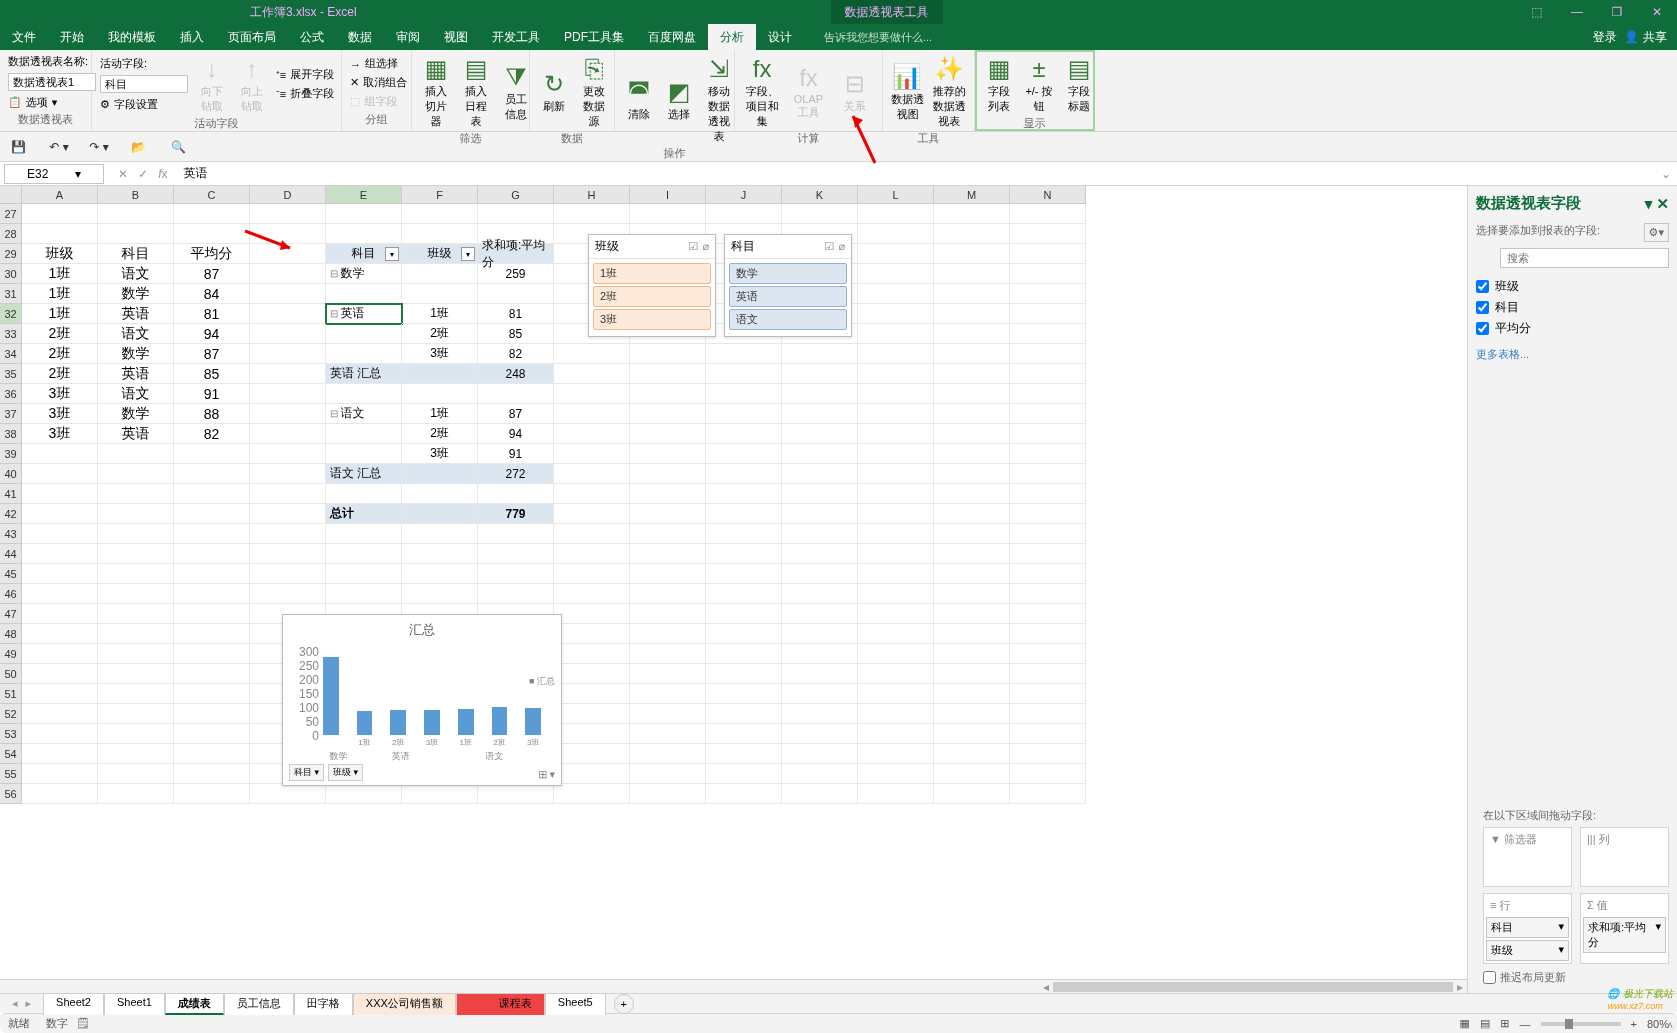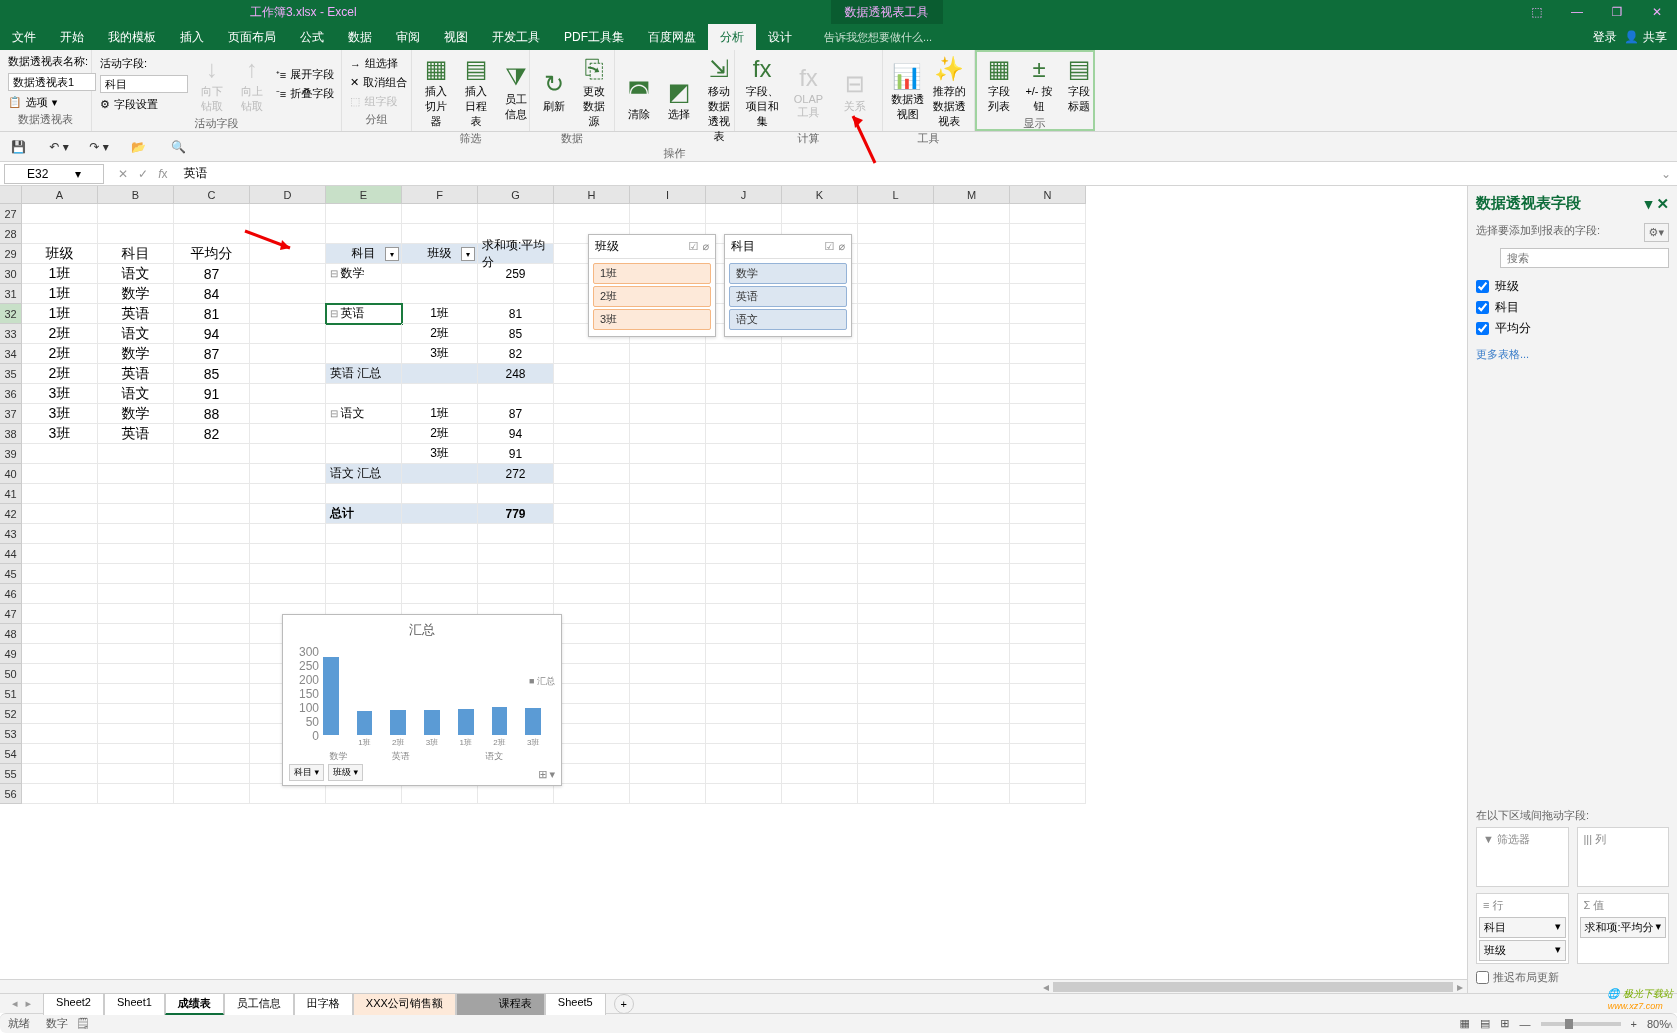--- a/index.html
+++ b/index.html
@@ -94,35 +94,35 @@
 
 
 .fieldpanel { width: 210px; background: #f3f3f3; border-left: 1px solid #d4d4d4; padding: 8px; display: flex; flex-direction: column; }
 .fieldpanel .fptitle { color: #0e6d3a; font-size: 15px; font-weight: bold; display: flex; justify-content: space-between; align-items: center; }
 .fieldpanel .fpsub { font-size: 11px; color: #666; margin-top: 10px; display: flex; justify-content: space-between; align-items: flex-start; }
 .fieldpanel .fpsearch { margin-top: 6px; padding-left: 24px; }
 .fieldpanel .fpsearch input { width: 100%; padding: 3px 6px; border: 1px solid #c4c4c4; font-size: 11px; }
 .fieldpanel .fpfields { margin-top: 8px; }
 .fieldpanel .fpfields label { display: flex; align-items: center; gap: 6px; font-size: 12px; padding: 2px 0; }
 .fieldpanel .fpmore { color: #3a7dc9; font-size: 11px; margin-top: 8px; cursor: pointer; }
-.fieldpanel .fpzones { margin-top: auto; }
+.fieldpanel .fpzones { margin-top: auto; margin-left: 7px; }
 .fieldpanel .fpzones .zhdr { font-size: 11px; color: #666; margin: 8px 0 4px; }
 .fieldpanel .zrow { display: flex; gap: 8px; }
 .fieldpanel .zone { flex: 1; background: #fff; border: 1px solid #d4d4d4; min-height: 60px; padding: 2px; }
 .fieldpanel .zone .ztitle { font-size: 11px; color: #888; padding: 2px 4px; }
 .fieldpanel .zone .zitem { background: #f5f5f5; border: 1px solid #c4c4c4; font-size: 11px; padding: 2px 4px; margin-top: 2px; display: flex; justify-content: space-between; cursor: pointer; }
 .fieldpanel .fpfoot { font-size: 11px; color: #666; margin-top: 6px; display: flex; align-items: center; gap: 4px; }
 
 
 .sheettabs { height: 20px; background: #f3f3f3; display: flex; align-items: center; border-top: 1px solid #d4d4d4; font-size: 11px; }
 .sheettabs .stnav { padding: 0 12px; color: #999; display: flex; gap: 8px; }
 .sheettabs .stab { padding: 2px 12px; border: 1px solid #ccc; border-bottom: none; background: #fff; cursor: pointer; }
 .sheettabs .stab.active { background: #fff; border-bottom: 2px solid #0e6d3a; font-weight: bold; }
 .sheettabs .stab.hl1 { background: #fde9d9; }
-.sheettabs .stab.hl2 { background: #a3a3a3; padding-left: 42px; }
+.sheettabs .stab.hl2 { background: #ef4444; padding-left: 42px; }
 .sheettabs .stadd { width: 20px; height: 20px; border: 1px solid #ccc; border-radius: 50%; display: flex; align-items: center; justify-content: center; margin-left: 8px; cursor: pointer; }
 
 
 .statusbar { height: 20px; background: #f3f3f3; border-top: 1px solid #d4d4d4; display: flex; align-items: center; padding: 0 8px; font-size: 11px; color: #555; border-radius: 6px; }
 .statusbar .sbright { margin-left: auto; display: flex; align-items: center; gap: 10px; }
 
 .watermark { position: absolute; bottom: 22px; right: 4px; font-size: 10px; color: #7aad00; font-style: italic; pointer-events: none; }
 .watermark .wm2 { color: #ff9900; font-size: 9px; }
 </style>
 </head>

